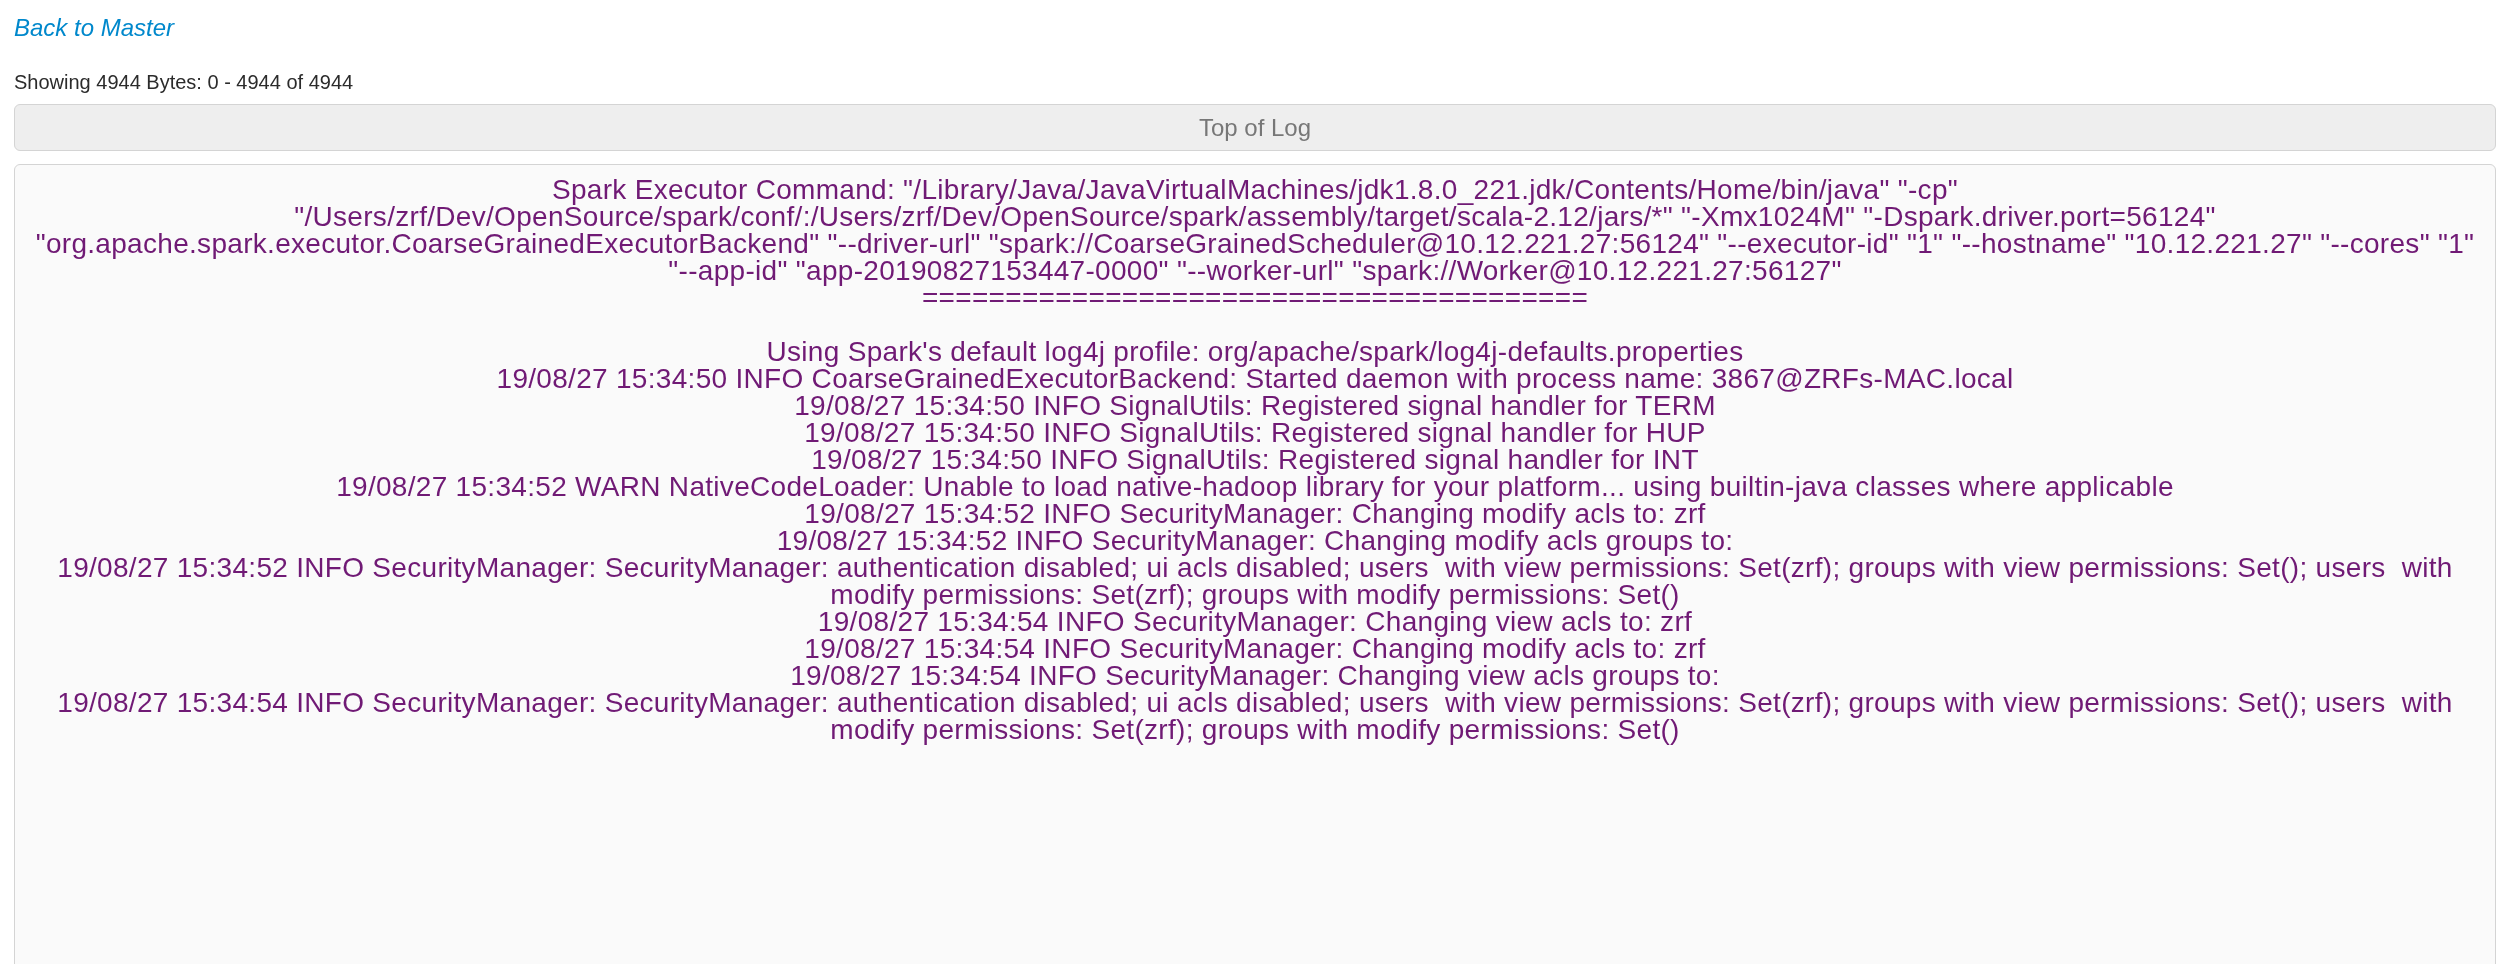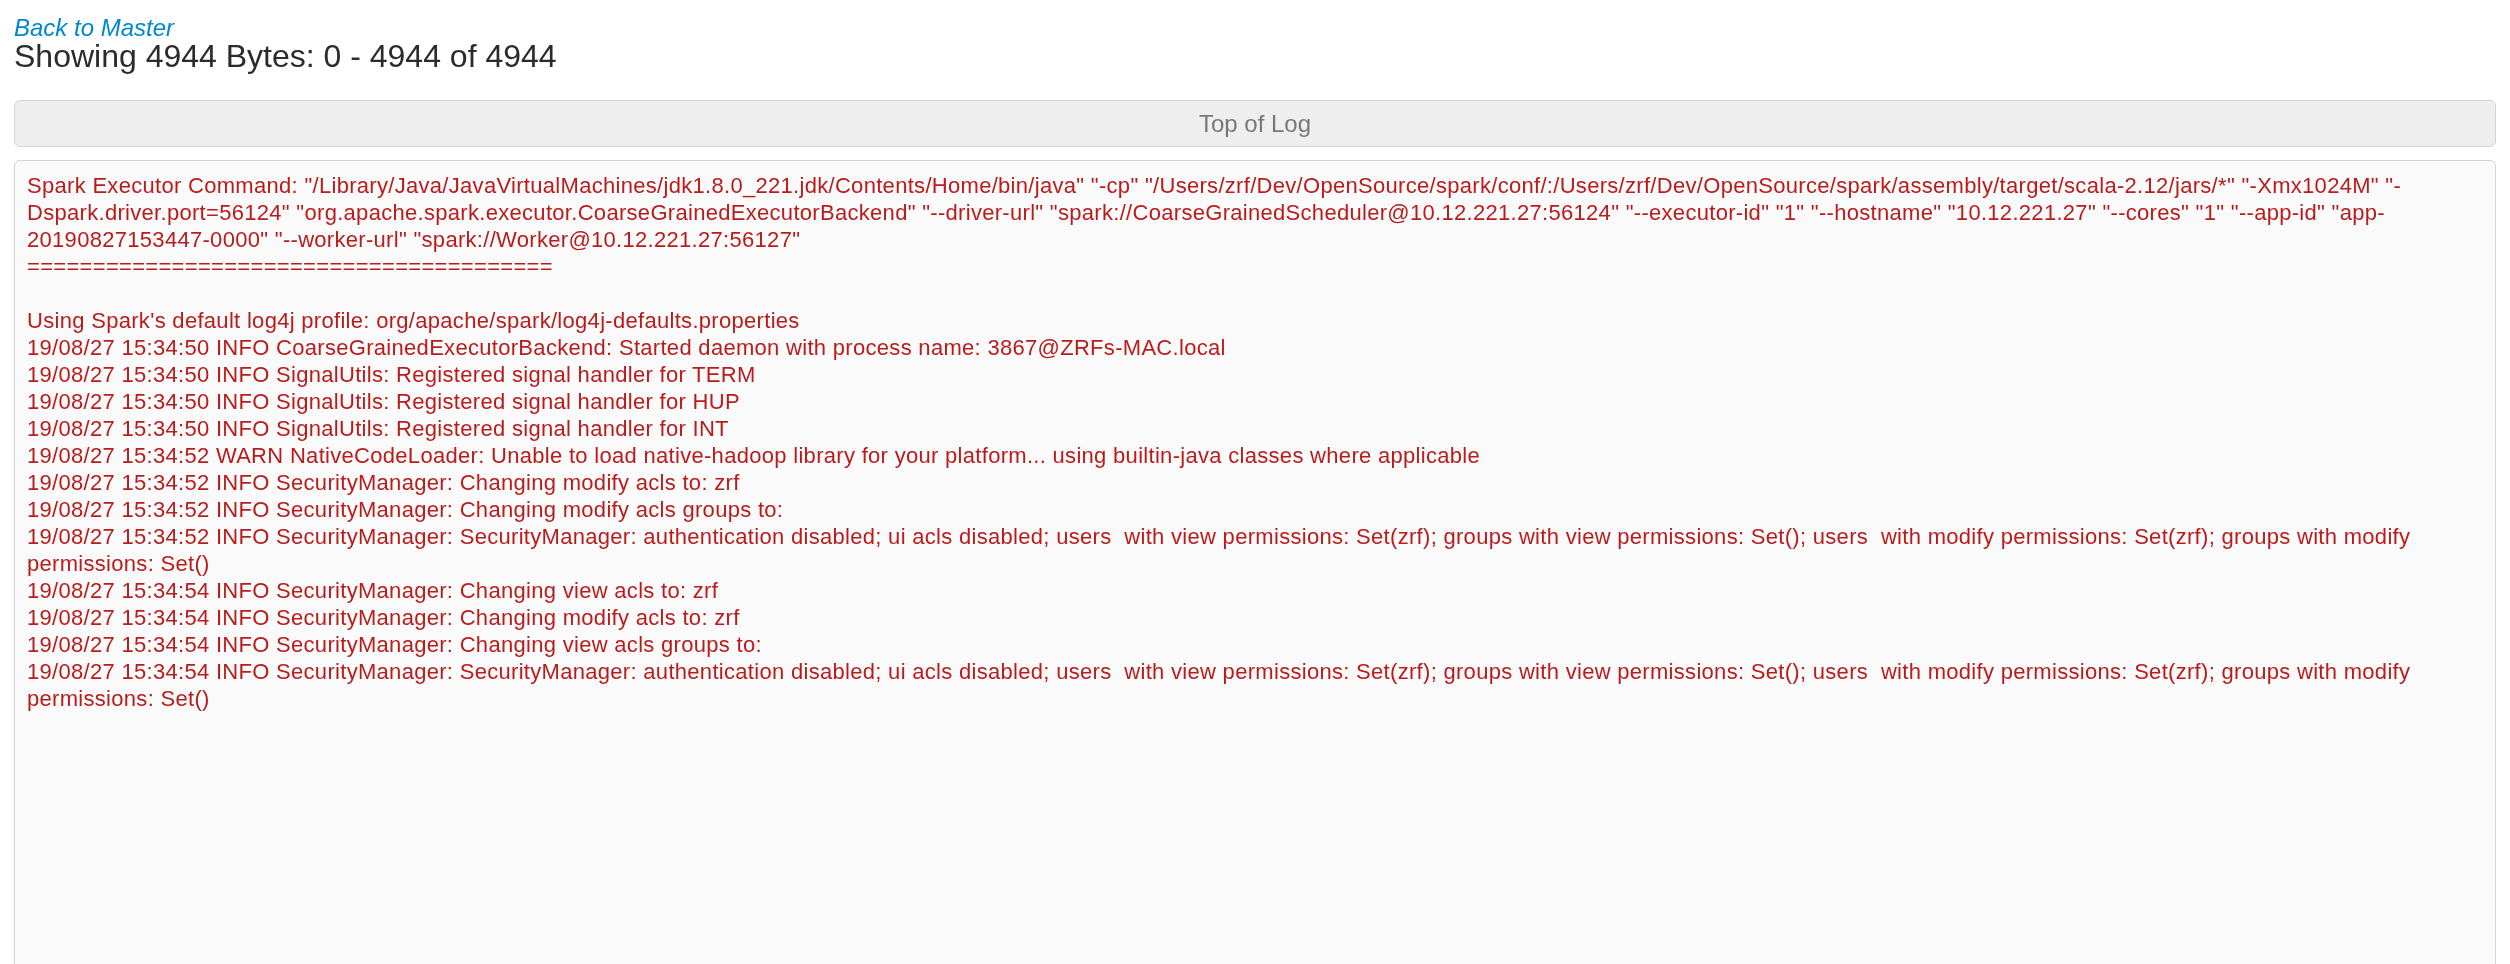--- a/index.html
+++ b/index.html
@@ -17,26 +17,27 @@
   .back-link {
     display: inline-block;
     font-size: 24px;
     line-height: 28px;
     color: #0088cc;
     text-decoration: none;
     cursor: pointer;
     font-style: italic;
   }
   .byte-range {
-    font-size: 32px;
+    margin-top: 26px;
+    font-size: 20px;
     line-height: 28px;
     color: #2b2b2b;
   }
   .log-header-bar {
-    margin-top: 30px;
+    margin-top: 8px;
     height: 47px;
     background: #eeeeee;
     border: 1px solid #d4d4d4;
     border-radius: 6px;
     display: flex;
     align-items: center;
     justify-content: center;
   }
   .log-header-bar .title {
     font-size: 24px;
@@ -44,27 +45,28 @@
   }
   .log-box {
     margin-top: 13px;
     background: #fafafa;
     border: 1px solid #d4d4d4;
     border-radius: 6px;
     padding: 11px 12px;
     min-height: 900px;
   }
   .log-line {
-    font-size: 22px;
+    font-size: 28px;
     line-height: 27px;
     min-height: 27px;
     letter-spacing: 0.3px;
     white-space: pre-wrap;
     word-break: break-word;
-    color: #b91c1c;
+    color: #701a75;
+    text-align: center;
   }
 </style>
 </head>
 <body>
 
 <div class="page">
 
   <a class="back-link">Back to Master</a>
 
   <div class="byte-range">Showing 4944 Bytes: 0 - 4944 of 4944</div>

